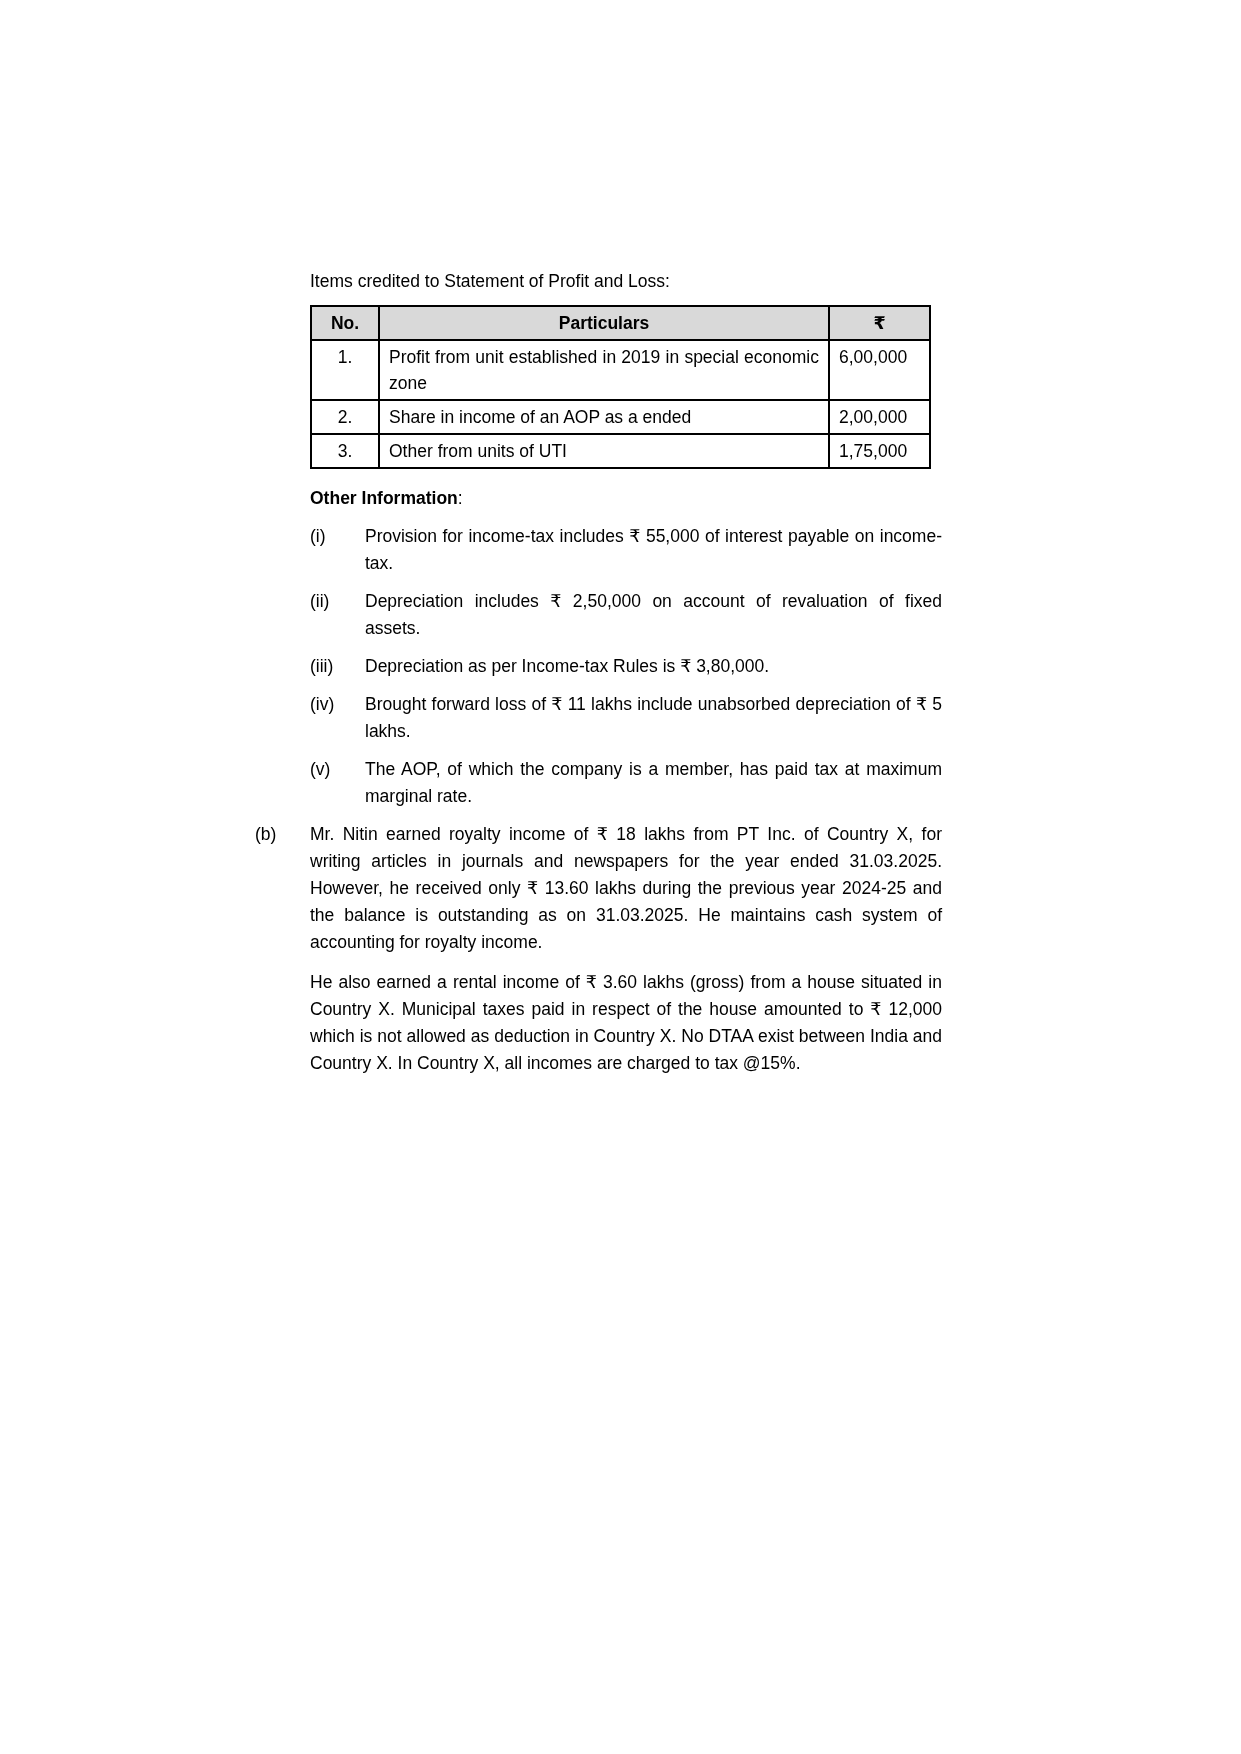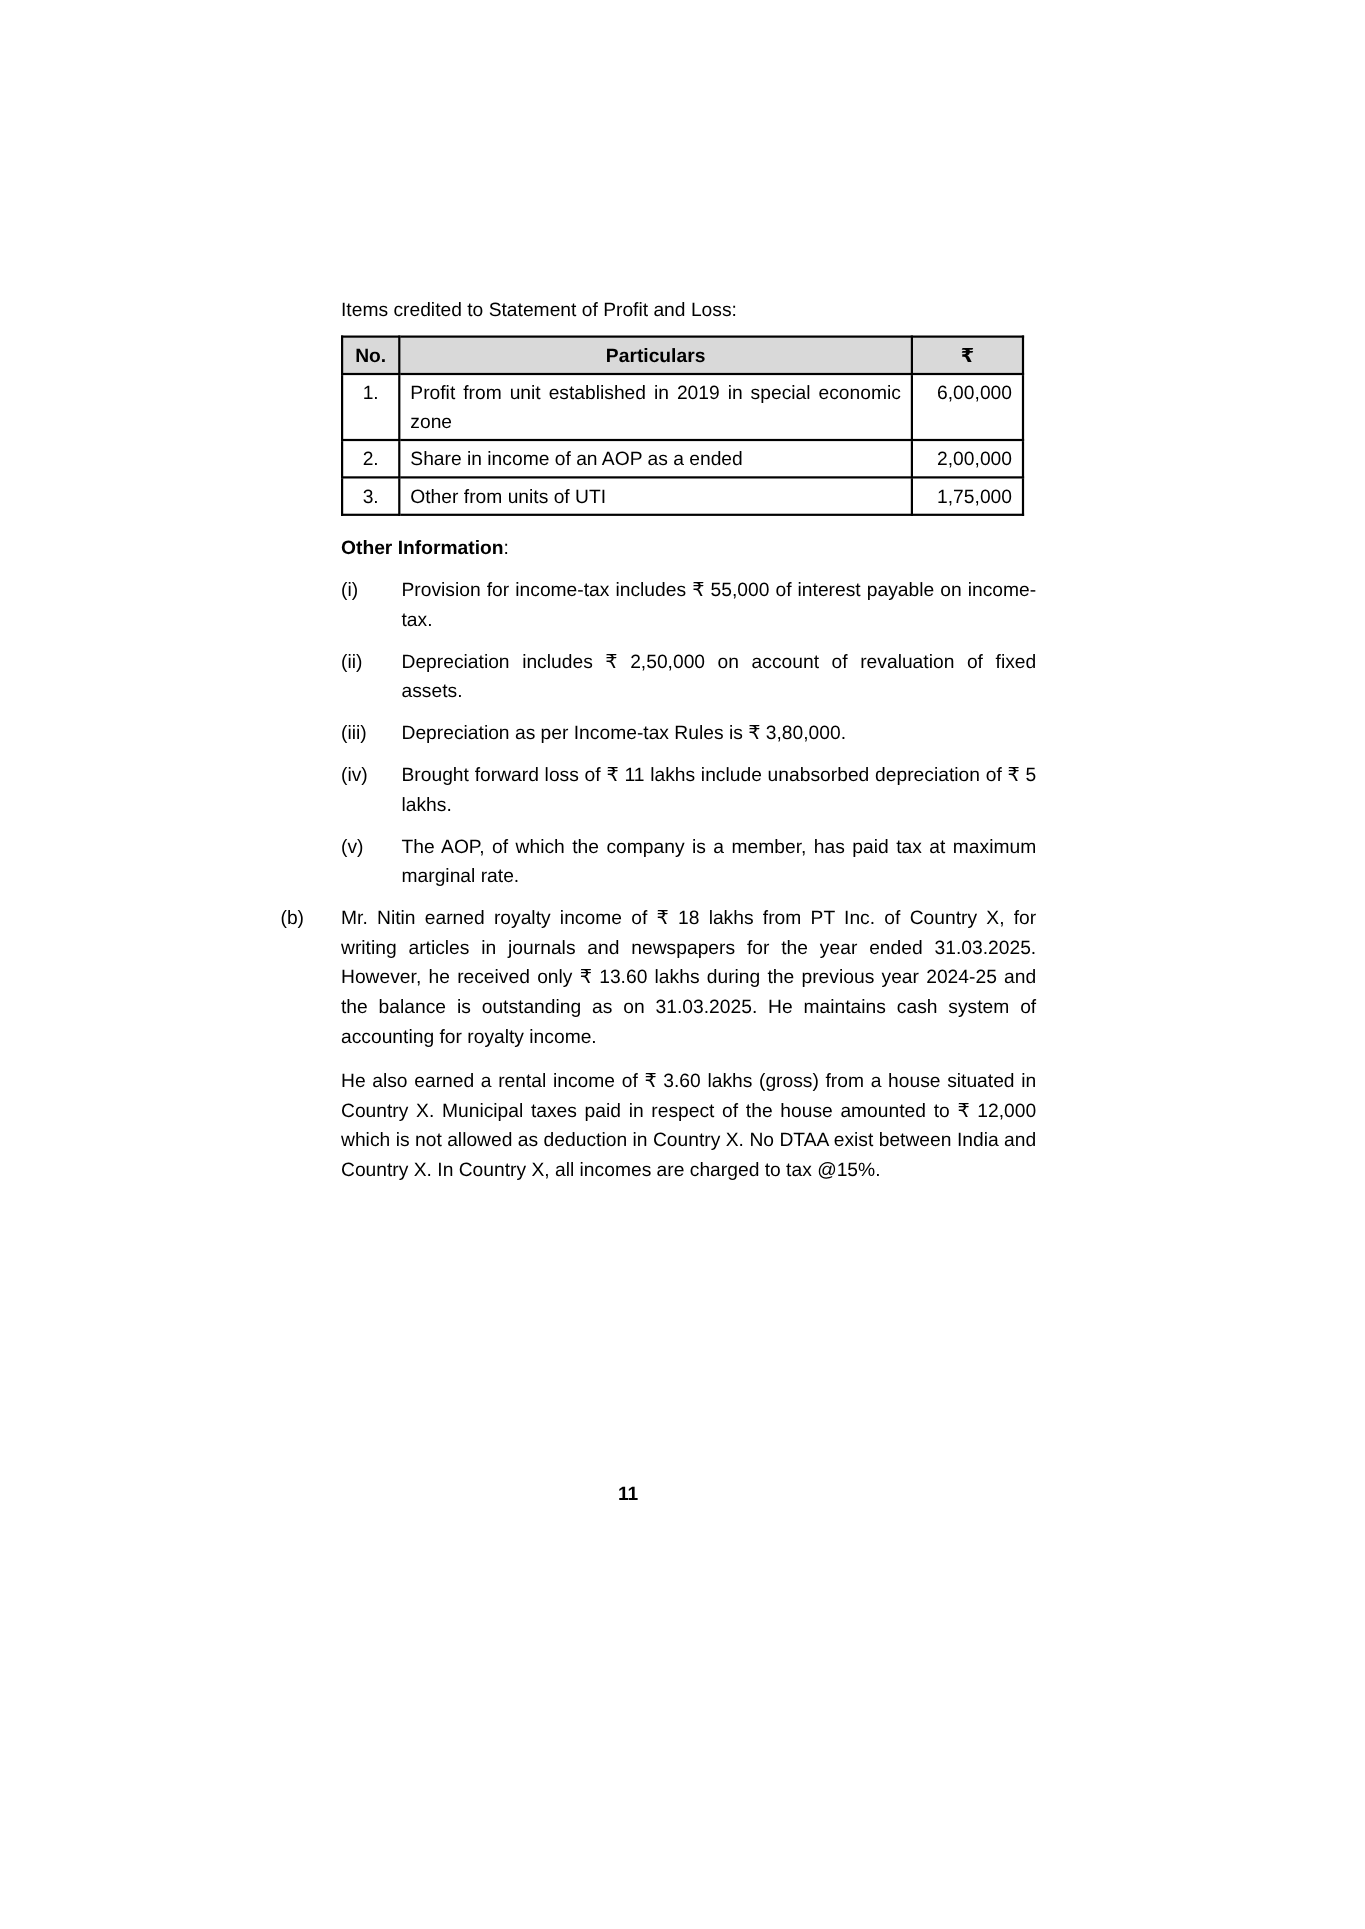--- a/index.html
+++ b/index.html
@@ -33,25 +33,25 @@
     border: 2px solid #000000;
     vertical-align: top;
     padding: 3px 9px;
     line-height: 26px;
   }
   .pl-table th {
     background: #d9d9d9;
     font-weight: bold;
     text-align: center;
   }
-  th.col-no  { width: 52px; }
+  th.col-no  { width: 68px; }
   th.col-amt { width: 101px; }
   td.cell-no  { text-align: center; }
   td.cell-part { text-align: justify; }
-  td.cell-amt { text-align: right; }
+  td.cell-amt { text-align: left; }
 
   .other-heading { margin-bottom: 11px; }
   .other-heading .bold { font-weight: bold; }
 
   .list-item { display: flex; margin-bottom: 11px; }
   .list-label { width: 55px; flex-shrink: 0; }
   .list-text  { flex: 1; text-align: justify; }
 
   .compute { text-align: justify; margin-bottom: 13px; }
   .marks { float: right; font-weight: bold; }
@@ -138,14 +138,13 @@
     <section class="part-b">
       <span class="pb-label">(b)</span>
       <div class="pb-body">
         <p>Mr. Nitin earned royalty income of ₹ 18 lakhs from PT Inc. of Country X, for writing articles in journals and newspapers for the year ended 31.03.2025. However, he received only ₹ 13.60 lakhs during the previous year 2024-25 and the balance is outstanding as on 31.03.2025. He maintains cash system of accounting for royalty income.</p>
         <p>He also earned a rental income of ₹ 3.60 lakhs (gross) from a house situated in Country X. Municipal taxes paid in respect of the house amounted to ₹ 12,000 which is not allowed as deduction in Country X. No DTAA exist between India and Country X. In Country X, all incomes are charged to tax @15%.</p>
       </div>
     </section>
 
   </div>
 
-  <div class="page-number">11</div>
 </div>
 
 </body></html>

